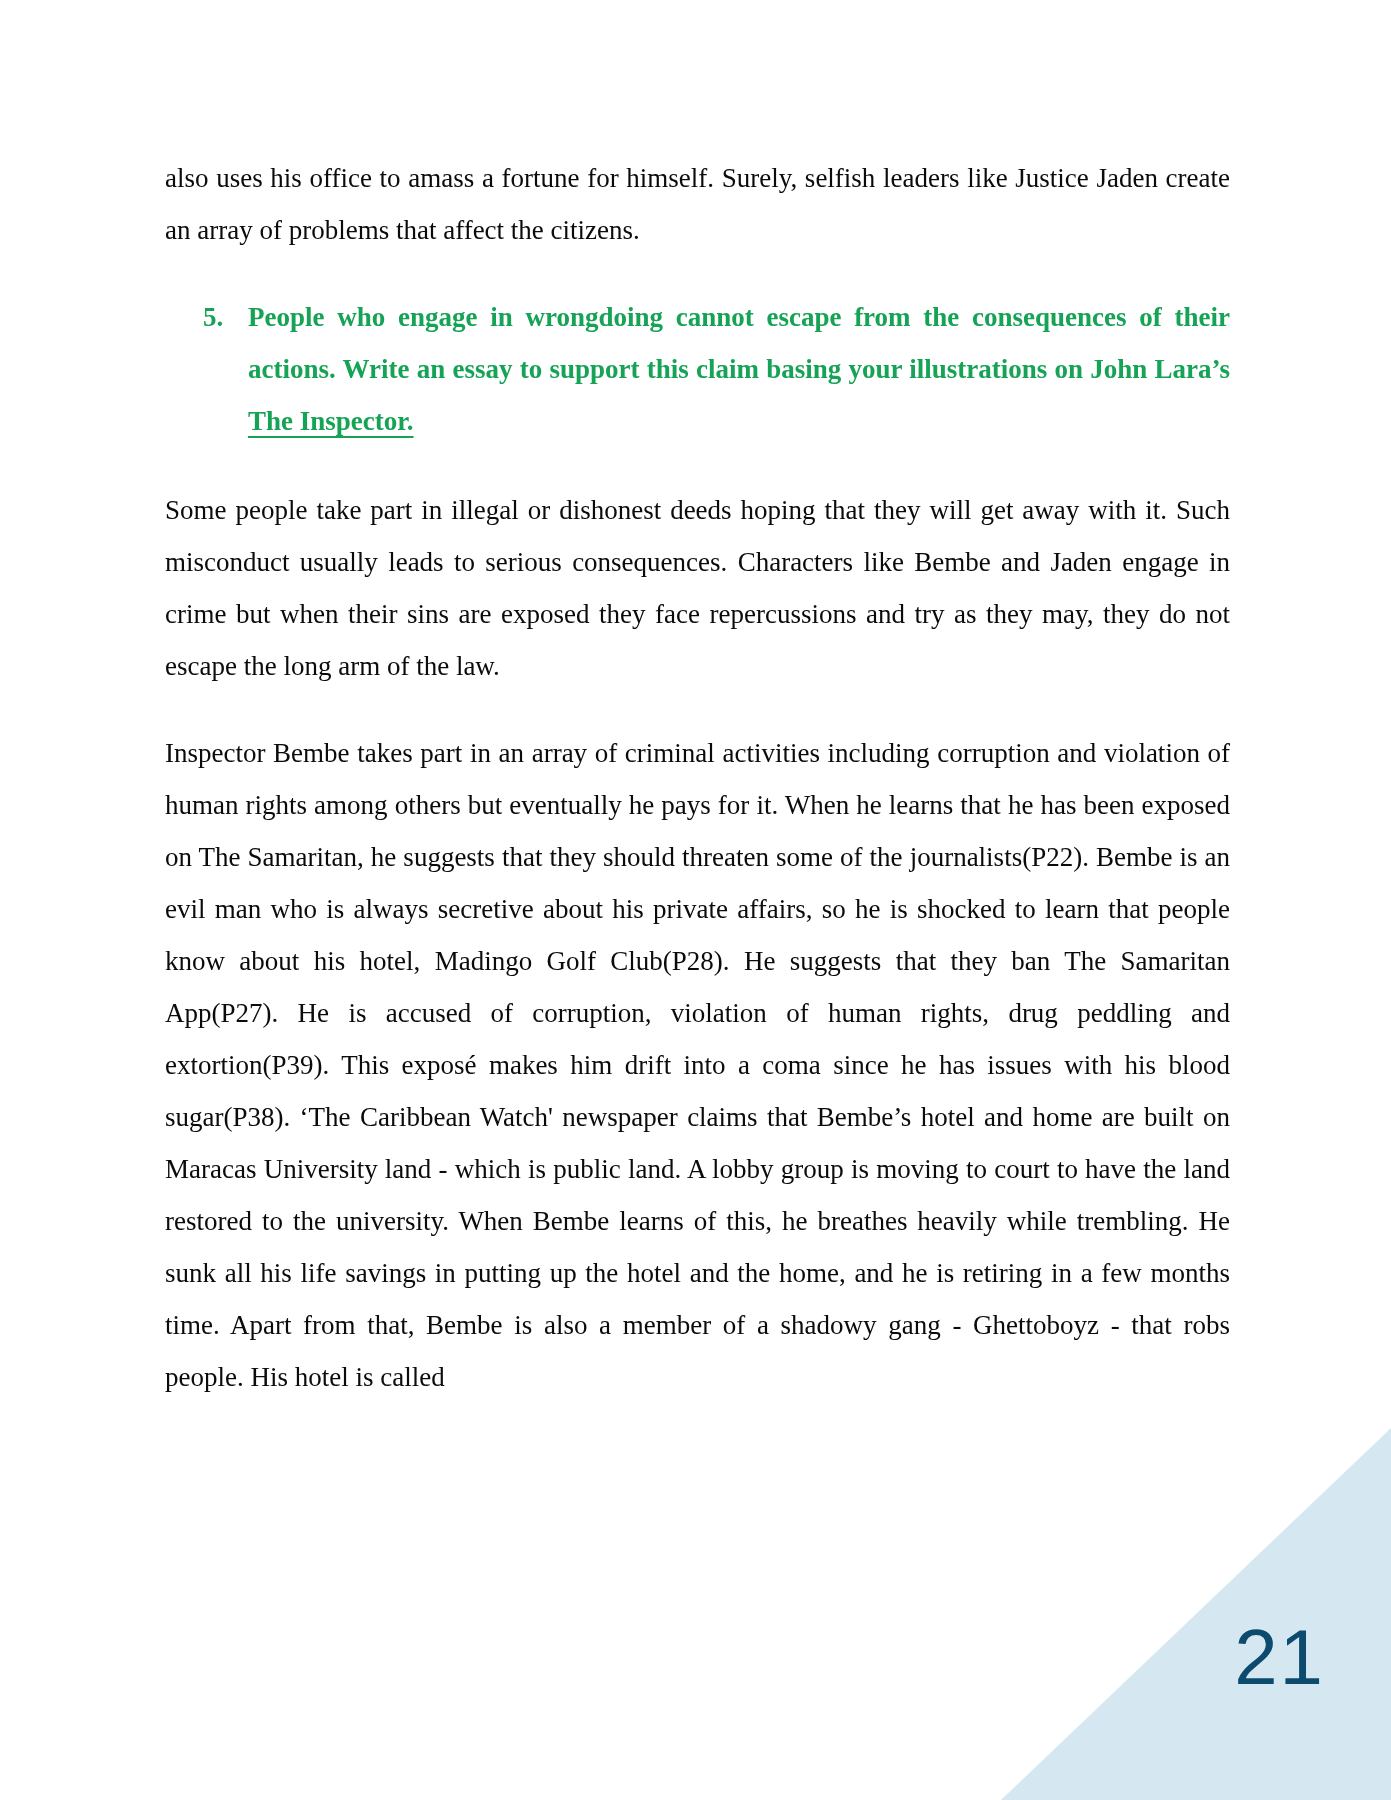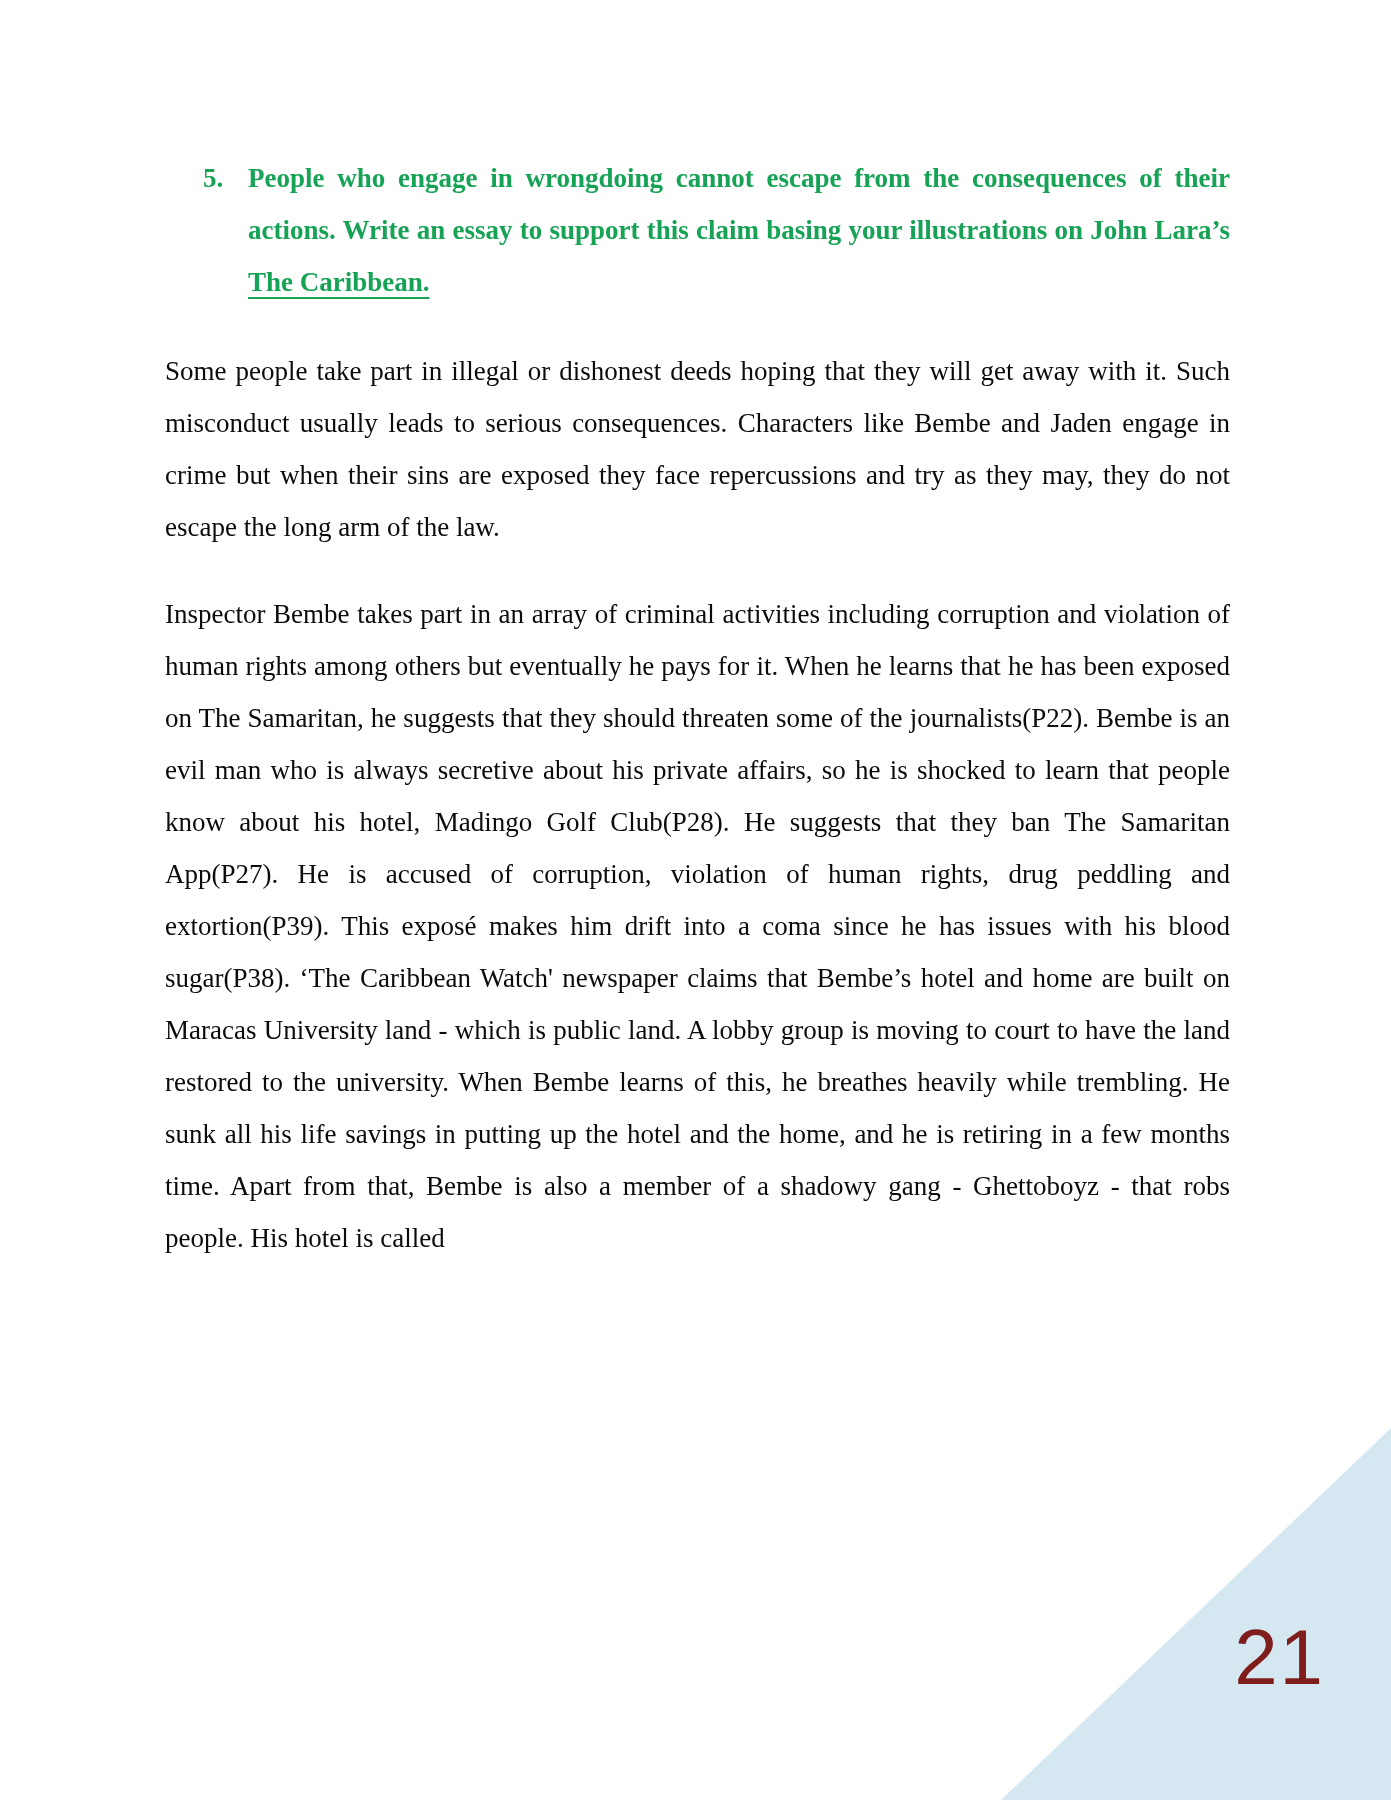--- a/index.html
+++ b/index.html
@@ -53,38 +53,39 @@
     bottom: 0;
     width: 390px;
     height: 372px;
     background: #d5e8f2;
     clip-path: polygon(100% 0, 100% 100%, 0 100%);
   }
   .page-number {
     position: absolute;
     right: 66px;
     top: 190px;
-    color: #7f1d1d;
+    color: #0c4a6e;
     font-family: "Liberation Sans", "DejaVu Sans", sans-serif;
     font-weight: 300;
     font-size: 78px;
     line-height: 78px;
     letter-spacing: 2px;
   }
 </style>
 </head>
 <body>
 
 <div class="page-content">
 
+  <p class="para">also uses his office to amass a fortune for himself. Surely, selfish leaders like Justice Jaden create an array of problems that affect the citizens.</p>
 
 
   <div class="question">
     <span class="qnum">5.</span>
-    <div class="qtext"><span>People who engage in wrongdoing cannot escape from the consequences of their actions. Write an essay to support this claim basing your illustrations on John Lara’s </span><span class="book-title">The Caribbean.</span></div>
+    <div class="qtext"><span>People who engage in wrongdoing cannot escape from the consequences of their actions. Write an essay to support this claim basing your illustrations on John Lara’s </span><span class="book-title">The Inspector.</span></div>
   </div>
 
   <p class="para">Some people take part in illegal or dishonest deeds hoping that they will get away with it. Such misconduct usually leads to serious consequences. Characters like Bembe and Jaden engage in crime but when their sins are exposed they face repercussions and try as they may, they do not escape the long arm of the law.</p>
 
   <p class="para">Inspector Bembe takes part in an array of criminal activities including corruption and violation of human rights among others but eventually he pays for it. When he learns that he has been exposed on The Samaritan, he suggests that they should threaten some of the journalists(P22). Bembe is an evil man who is always secretive about his private affairs, so he is shocked to learn that people know about his hotel, Madingo Golf Club(P28). He suggests that they ban The Samaritan App(P27). He is accused of corruption, violation of human rights, drug peddling and extortion(P39). This exposé makes him drift into a coma since he has issues with his blood sugar(P38). ‘The Caribbean Watch' newspaper claims that Bembe’s hotel and home are built on Maracas University land - which is public land. A lobby group is moving to court to have the land restored to the university. When Bembe learns of this, he breathes heavily while trembling. He sunk all his life savings in putting up the hotel and the home, and he is retiring in a few months time. Apart from that, Bembe is also a member of a shadowy gang - Ghettoboyz - that robs people. His hotel is called</p>
 
 </div>
 
 <div class="corner-triangle">
   <div class="page-number">21</div>

